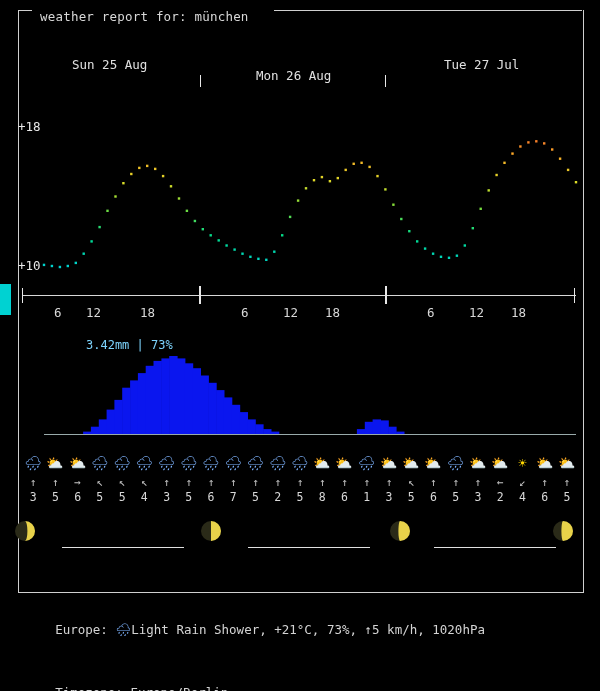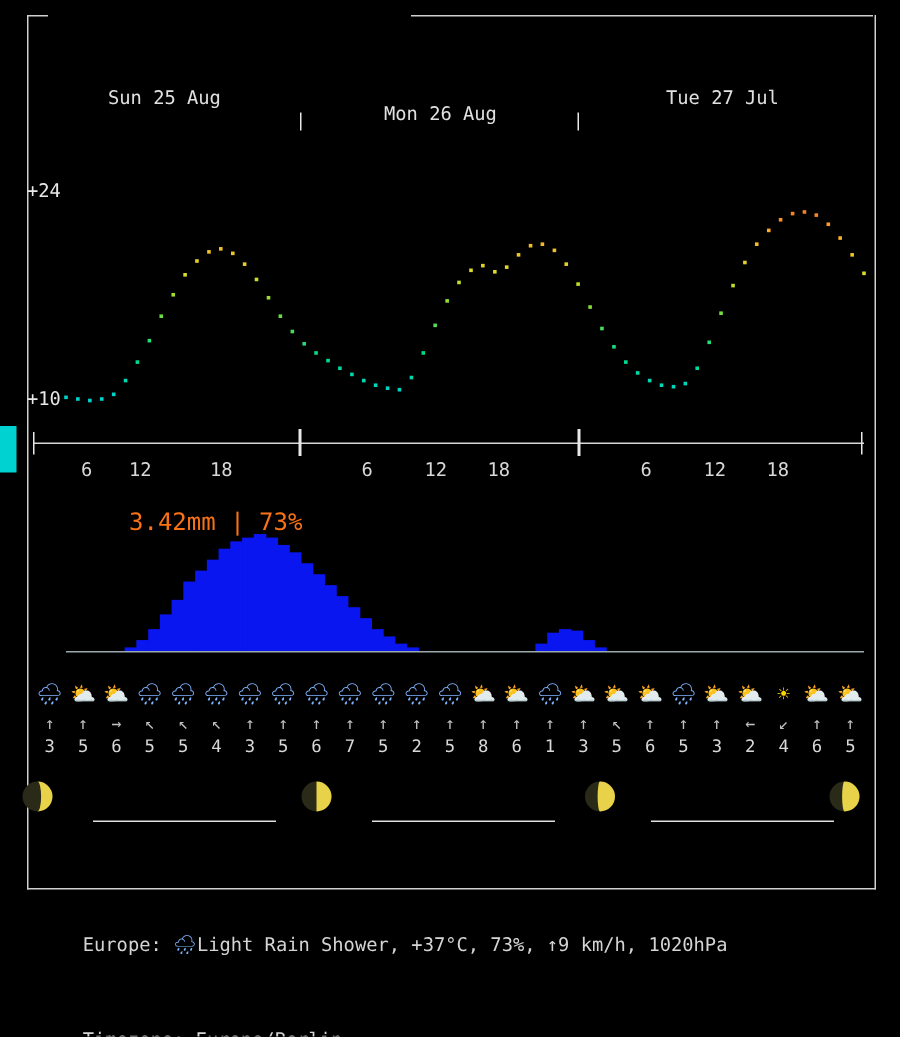--- a/index.html
+++ b/index.html
@@ -9,21 +9,21 @@
   
   .frame{position:absolute;left:18px;top:10px;width:564px;height:582px;border:1px solid #d0d0d0;border-top:none;}
   .frame-top-left{position:absolute;left:18px;top:10px;width:14px;height:0;border-top:1px solid #d0d0d0;}
   .frame-top-right{position:absolute;left:274px;top:10px;width:308px;height:0;border-top:1px solid #d0d0d0;}
   .daylabel{position:absolute;font-size:12.5px;color:#e0e0e0;}
   .temp-label{position:absolute;font-size:12.5px;color:#e8e8e8;}
   .axis-line{position:absolute;left:22px;top:295px;width:554px;height:0;border-top:1px solid #d8d8d8;}
   .tick{position:absolute;width:0;border-left:2px solid #e8e8e8;}
   .hourlab{position:absolute;font-size:12.5px;color:#d8d8d8;}
   .nowbar{position:absolute;top:284px;width:11px;height:31px;background:#00d2d2;}
-  .precip-label{position:absolute;font-size:16px;color:#f97316;}
+  .precip-label{position:absolute;font-size:12px;color:#7dd3fc;}
   .graph{position:absolute;left:0;top:0;}
   .icons-row{position:absolute;left:22px;top:452px;width:556px;height:22px;}
   .icon-cell{position:absolute;width:22px;text-align:center;font-size:14px;line-height:22px;}
   .windrow{position:absolute;left:22px;top:476px;width:556px;height:14px;}
   .wind-cell{position:absolute;width:22px;text-align:center;font-size:11px;line-height:14px;color:#c0c0c0;}
   .windnum{position:absolute;left:22px;top:490px;width:556px;height:14px;}
   .wnum-cell{position:absolute;width:22px;text-align:center;font-size:11.5px;line-height:14px;color:#d8d8d8;}
   .moon{position:absolute;width:22px;height:22px;}
   .moonline{position:absolute;height:0;border-top:1px solid #e0e0e0;}
   .footer{position:absolute;left:10px;top:598px;width:584px;font-size:12.5px;line-height:21px;color:#d4d4d4;}
@@ -33,29 +33,30 @@
   .ico-rain{color:#7fb4ff;}
 </style>
 </head>
 <body>
 
 <div class="wrap">
 
   <div class="frame"></div>
   <div class="frame-top-left"></div>
   <div class="frame-top-right"></div>
+  <div class="title">weather report for: münchen</div>
 
   <div class="daylabel" style="left:72px;top:57px">Sun 25 Aug</div>
   <div class="daylabel" style="left:256px;top:68px">Mon 26 Aug</div>
   <div class="daylabel" style="left:444px;top:57px">Tue 27 Jul</div>
 
   <div class="tick" style="left:200px;top:75px;height:12px;border-left-width:1px;"></div>
   <div class="tick" style="left:385px;top:75px;height:12px;border-left-width:1px;"></div>
 
-  <div class="temp-label" style="left:18px;top:119px">+24</div>
+  <div class="temp-label" style="left:18px;top:119px">+18</div>
   <div class="temp-label" style="left:18px;top:258px">+10</div>
 
   <svg class="graph" width="600" height="300">
       <rect x="42.8" y="263.7" width="2.4" height="2.4" fill="rgb(0,211,203)"></rect>
       <rect x="50.7" y="264.8" width="2.4" height="2.4" fill="rgb(0,211,205)"></rect>
       <rect x="58.7" y="265.8" width="2.4" height="2.4" fill="rgb(0,210,208)"></rect>
       <rect x="66.6" y="264.8" width="2.4" height="2.4" fill="rgb(0,211,205)"></rect>
       <rect x="74.6" y="261.7" width="2.4" height="2.4" fill="rgb(0,212,199)"></rect>
       <rect x="82.5" y="252.5" width="2.4" height="2.4" fill="rgb(0,215,178)"></rect>
       <rect x="90.4" y="240.2" width="2.4" height="2.4" fill="rgb(0,218,151)"></rect>
@@ -272,20 +273,20 @@
   <div class="moon" style="left:552px;top:520px"><svg width="22" height="22">
         <circle cx="11" cy="11" r="10" fill="#2a2a18"></circle>
         <path d="M 11 1 A 10 10 0 0 1 11 21 A 1.6000000000000003 10 0 0 1 11 1 Z" fill="#e8d24a"></path>
       </svg></div>
   <div class="moonline" style="left:62px;top:547px;width:122px"></div>
   <div class="moonline" style="left:248px;top:547px;width:122px"></div>
   <div class="moonline" style="left:434px;top:547px;width:122px"></div>
 
   <div class="footer">
     <div class="ln">
-      <span>Europe:</span><span>&nbsp;</span><span class="ico-rain">🌧</span><span>Light Rain Shower, +37°C, 73%, ↑9 km/h, 1020hPa</span>
+      <span>Europe:</span><span>&nbsp;</span><span class="ico-rain">🌧</span><span>Light Rain Shower, +21°C, 73%, ↑5 km/h, 1020hPa</span>
     </div>
     <div class="ln">
       <span>Timezone:</span><span>&nbsp;</span><span>Europe/Berlin</span>
     </div>
 
   </div>
 </div>
 
 </body></html>

